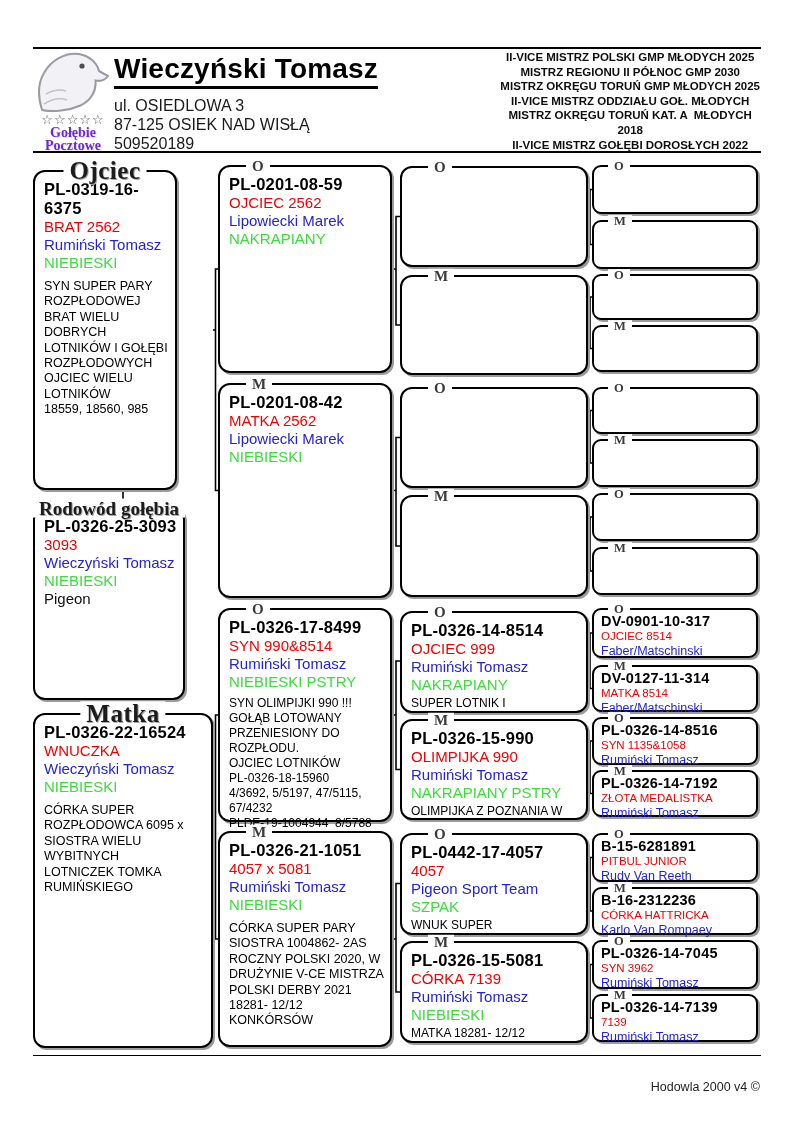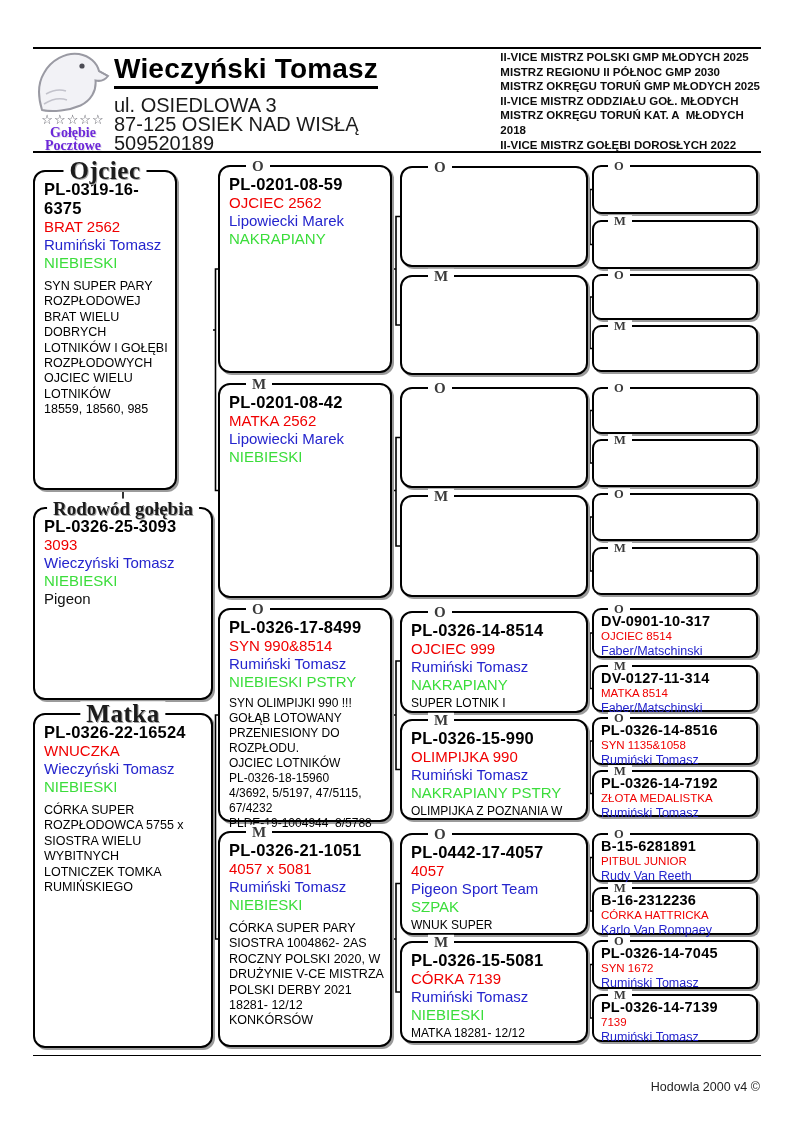--- a/index.html
+++ b/index.html
@@ -7,22 +7,22 @@
         font-family:"Liberation Sans",sans-serif;color:#000;}
   .rule{position:absolute;left:33px;width:728px;height:0;border-top:2px solid #000;}
   
   .logo{position:absolute;left:33px;top:50px;width:80px;text-align:center;line-height:1;}
   .logo .stars{font-size:13px;color:#55555e;letter-spacing:1px;margin-top:-2px;}
   .logo .brand{font-family:"Liberation Serif",serif;font-weight:700;color:#6d28d9;
                font-size:14px;line-height:13px;text-shadow:1px 1px 0 #e6e6ea;}
   .head-text{position:absolute;left:114px;top:53px;}
   .owner-name{display:inline-block;font-size:28px;font-weight:700;letter-spacing:.2px;
               border-bottom:3px solid #000;padding-bottom:1px;}
-  .addr{font-size:20px;line-height:19px;margin-top:7px;color:#1a1a1a;}
-  .achv{position:absolute;right:34px;top:50px;text-align:left;font-weight:700;
+  .addr{font-size:16px;line-height:19px;margin-top:7px;color:#1a1a1a;}
+  .achv{position:absolute;right:34px;top:50px;text-align:center;font-weight:700;
         font-size:11.5px;line-height:14.6px;color:#0d0d0d;}
   .achv div{white-space:pre;}
   
   .box{position:absolute;background:#fff;border:2px solid #000;border-radius:12px;
        box-shadow:2px 2px 0 #9b9b9b;box-sizing:border-box;padding:8px 5px 3px 9px;}
   .box .tag{position:absolute;top:0;transform:translateY(-55%);background:#fff;
        padding:0 6px;font-family:"Liberation Serif",serif;font-weight:700;
        color:#3a3a3a;font-size:15px;line-height:1;white-space:nowrap;}
   .tag.center{left:50%;transform:translate(-50%,-55%);}
   .tag.big{font-size:25px;color:#1c1c1c;text-shadow:1px 1px 0 #a8a8a8;letter-spacing:.5px;}
@@ -114,37 +114,37 @@
     <div class="colorline">NIEBIESKI</div>
     <div class="desc">SYN SUPER PARY
 ROZPŁODOWEJ
 BRAT WIELU DOBRYCH
 LOTNIKÓW I GOŁĘBI
 ROZPŁODOWYCH
 OJCIEC WIELU LOTNIKÓW
 18559, 18560, 985</div>
   </div>
 
-  <div class="box" style="left:33px;top:507px;width:180px;height:193px">
+  <div class="box" style="left:33px;top:507px;width:152px;height:193px">
     <span class="tag center mid">Rodowód gołębia</span>
     <div class="ring">PL-0326-25-3093</div>
     <div class="alias">3093</div>
     <div class="owner">Wieczyński Tomasz</div>
     <div class="colorline">NIEBIESKI</div>
     <div class="sex">Pigeon</div>
   </div>
 
   <div class="box" style="left:33px;top:713px;width:180px;height:335px">
     <span class="tag center big">Matka</span>
     <div class="ring">PL-0326-22-16524</div>
     <div class="alias">WNUCZKA</div>
     <div class="owner">Wieczyński Tomasz</div>
     <div class="colorline">NIEBIESKI</div>
     <div class="desc">CÓRKA SUPER
-ROZPŁODOWCA 5755 x
+ROZPŁODOWCA 6095 x
 SIOSTRA WIELU
 WYBITNYCH
 LOTNICZEK TOMKA
 RUMIŃSKIEGO</div>
   </div>
 
   <div class="box" style="left:218px;top:165px;width:174px;height:208px">
     <span class="tag om">O</span>
     <div class="ring">PL-0201-08-59</div>
     <div class="alias">OJCIEC 2562</div>
@@ -297,21 +297,21 @@
   </div>
   <div class="box small" style="left:592px;top:887px;width:166px;height:48px">
     <span class="tag om">M</span>
     <div class="ring">B-16-2312236</div>
     <div class="alias">CÓRKA HATTRICKA</div>
     <div class="owner">Karlo Van Rompaey</div>
   </div>
   <div class="box small" style="left:592px;top:940px;width:166px;height:49px">
     <span class="tag om">O</span>
     <div class="ring">PL-0326-14-7045</div>
-    <div class="alias">SYN 1672</div>
+    <div class="alias">SYN 3962</div>
     <div class="owner">Rumiński Tomasz</div>
   </div>
   <div class="box small" style="left:592px;top:994px;width:166px;height:48px">
     <span class="tag om">M</span>
     <div class="ring">PL-0326-14-7139</div>
     <div class="alias">7139</div>
     <div class="owner">Rumiński Tomasz</div>
   </div>
 
   <div class="footer">Hodowla 2000 v4 ©</div>

